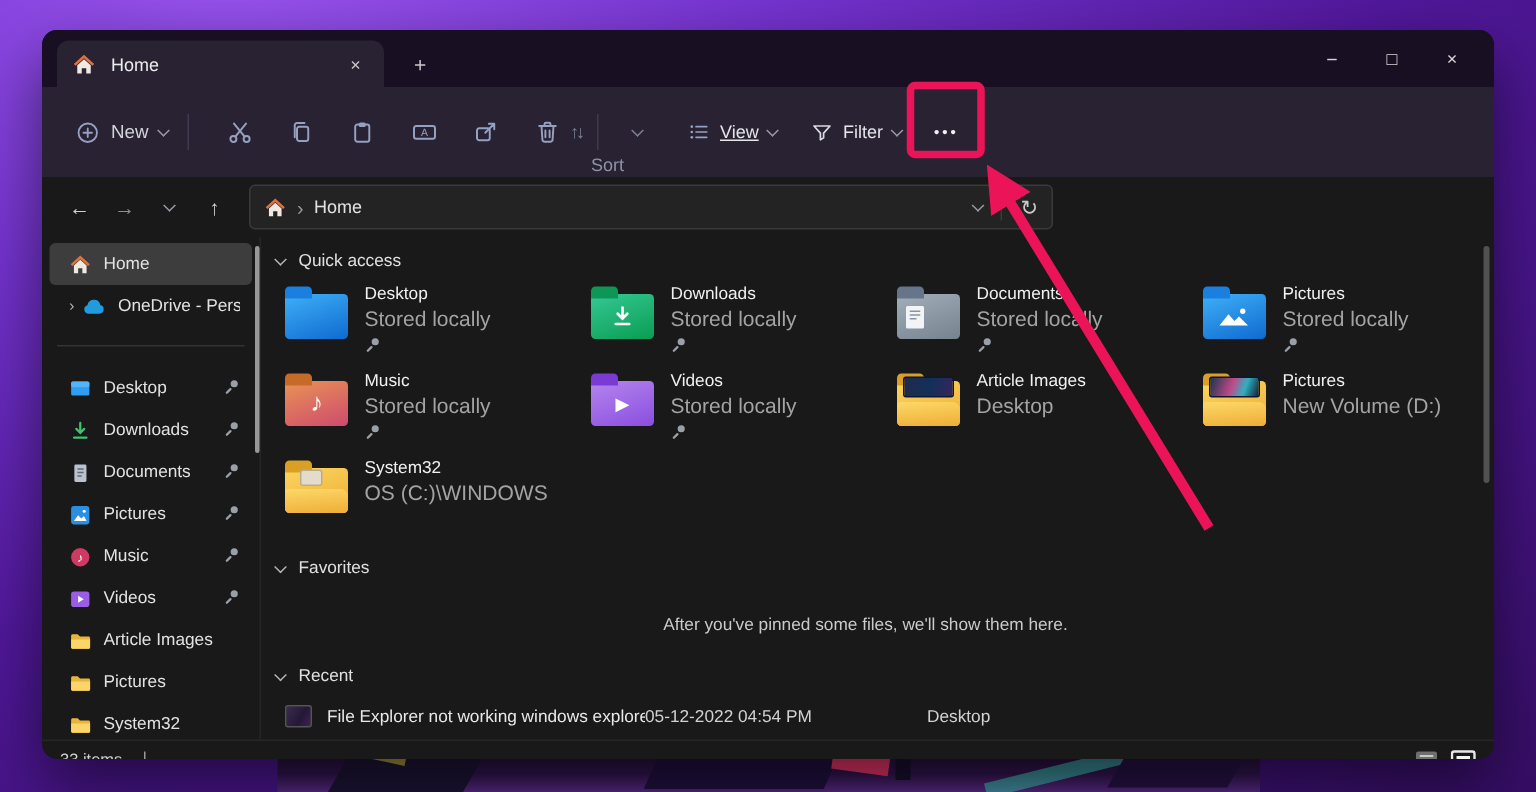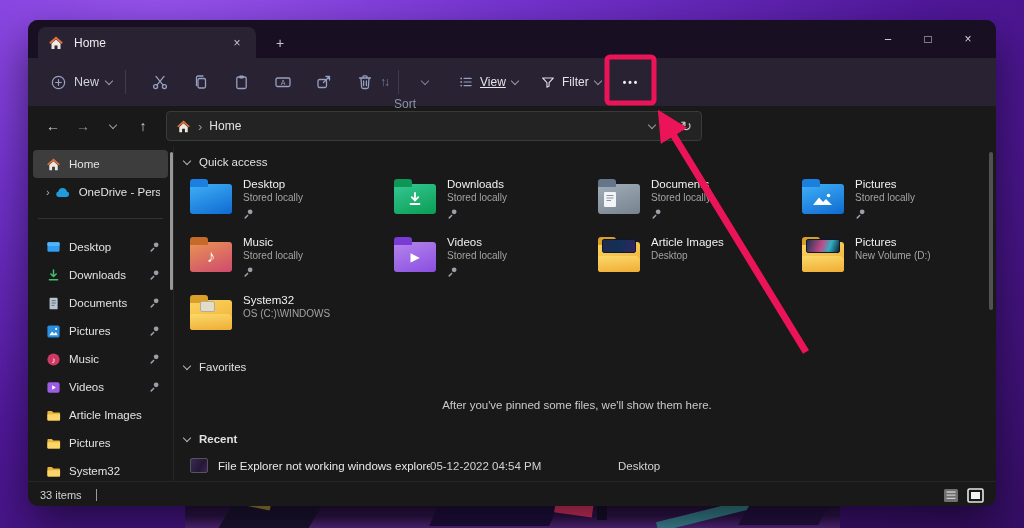--- a/index.html
+++ b/index.html
@@ -24,21 +24,21 @@
   .tab { margin-left:10px; width:218px; height:31px; background:#282233; border-radius:8px 8px 0 0;
     display:flex; align-items:center; padding:0 10px; }
   .tab-label { flex:1; margin-left:10px; font-size:12px; color:#ececec; }
   .tab-close { font-size:12px; color:#c6c6c6; width:18px; text-align:center; cursor:default; }
   .newtab { margin-left:20px; margin-bottom:8px; color:#c6c6c6; font-size:14px; line-height:14px; }
   .win-controls { position:absolute; right:8px; top:0; height:38px; display:flex; align-items:center; }
   .wc { width:40px; text-align:center; color:#d6d6d6; font-size:12px; }
   .wc.min { font-size:13px; }
 
   
-  .toolbar { height:48px; background:#282233; display:flex; align-items:center; padding-left:22px; position:relative; }
+  .toolbar { height:60px; background:#282233; display:flex; align-items:center; padding-left:22px; position:relative; }
   .tb-new { display:flex; align-items:center; gap:7px; color:#d2d2da; font-size:12.5px; }
   .tb-sep { width:1px; height:24px; background:#403a50; margin:0 13px; }
   .tb-icons { display:flex; }
   .tb-btn { width:41px; display:flex; justify-content:center; align-items:center; }
   svg.tbsvg { stroke:#96a0c0; stroke-width:1.3; fill:none; stroke-linecap:round; stroke-linejoin:round; }
   svg.tbsvg .fill { fill:#96a0c0; stroke:none; }
   .tb-right { position:absolute; left:352px; top:0; height:100%; display:flex; align-items:center; }
   .tb-group { display:flex; align-items:center; gap:6px; font-size:12px; }
   .tb-group .lbl-dim { color:#8d92a6;margin-top:44px; }
   .tb-group .lbl { color:#e4e4e8; }
@@ -76,21 +76,21 @@
   .s-pin { margin-left:auto; flex:none; }
   .side-sep { height:1px; background:#333; margin:12px 10px 14px 10px; }
   .side-scroll { position:absolute; right:0; top:6px; width:3px; height:138px; background:#989898; border-radius:2px; }
 
   .content { flex:1; position:relative; padding:10px 26px 0 10px; overflow:hidden; }
   .sec-head { display:flex; align-items:center; gap:9px; font-size:11.5px; color:#e0e0e0; }
   .sec-head .chev { border-color:#b5b5b5; margin-top:-2px; }
   .qa-grid { display:grid; grid-template-columns:repeat(4,204px); row-gap:9px; margin:10px 0 0 6px; }
   .tile { display:flex; gap:11px; height:49px; }
   .tile-name { font-size:11.5px; color:#f0f0f0; }
-  .tile-sub { font-size:10px; color:#a3a3a3; margin-top:2px; }
+  .tile-sub { font-size:14px; color:#a3a3a3; margin-top:2px; }
   .tile-pin { margin-top:2px; }
 
   .bigfolder { position:relative; width:42px; height:30px; border-radius:3px; flex:none; margin-top:6px;
     background:linear-gradient(160deg,var(--c1),var(--c2)); }
   .bigfolder::before { content:""; position:absolute; top:-5px; left:0; width:18px; height:8px;
     border-radius:3px 3px 0 0; background:var(--tab); }
   .glyph { position:absolute; inset:0; display:flex; align-items:center; justify-content:center;
     color:#fff; font-size:14px; }
   .fol-desktop   { --tab:#1a7fdf; --c1:#3fb0f7; --c2:#0f6ad0; }
   .fol-downloads { --tab:#0d9655; --c1:#35c894; --c2:#0a9d52; }
@@ -100,21 +100,21 @@
   .fol-videos    { --tab:#7a3bd4; --c1:#b585ec; --c2:#8a4ee0; }
   .fol-yellow    { --tab:#d99f27; --c1:#fbd561; --c2:#eead32; }
   .thumb { position:absolute; left:4px; right:4px; top:-3px; height:14px; border-radius:2px;
     background:linear-gradient(100deg,#202a4e,#123058 55%,#352560); border:1px solid #0d1730; }
   .thumb.small { left:10px; right:auto; width:15px; top:1px; height:11px;
     background:#e4dccb; border:1px solid #b8ad92; }
   .front { position:absolute; left:0; right:0; bottom:0; height:16px; border-radius:2px 5px 3px 3px;
     background:linear-gradient(175deg,#fcd868,#efad36); }
 
   .fav-empty { text-align:center; font-size:11.5px; color:#cacaca; margin:26px 0 22px 0; }
-  .mt18 { margin-top:18px; } .mt14 { margin-top:14px;font-weight:bold; }
+  .mt18 { margin-top:18px; } .mt14 { margin-top:14px; }
   .recent-row { display:flex; align-items:center; margin:13px 0 0 6px; font-size:11.5px; }
   .recent-thumb { width:18px; height:15px; border-radius:2px; flex:none;
     background:linear-gradient(120deg,#3a2a52,#241836 60%,#41205a); border:1px solid #555; }
   .recent-name { margin-left:10px; width:212px; color:#e8e8e8; white-space:nowrap; overflow:hidden; }
   .recent-date { width:188px; color:#d2d2d2; }
   .recent-loc { color:#d2d2d2; }
   .content-scroll { position:absolute; right:3px; top:6px; width:4px; height:158px; background:#515151; border-radius:2px; }
 
   
   .statusbar { height:27px; border-top:1px solid #262626; display:flex; align-items:center;

